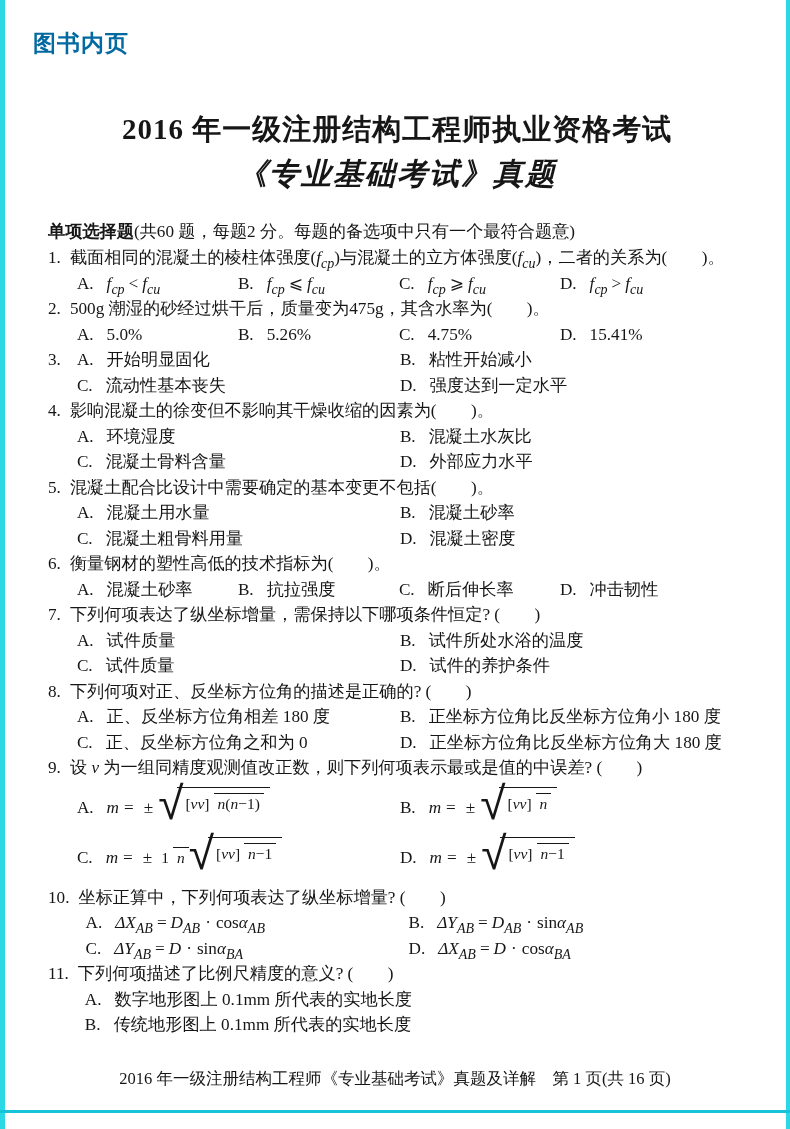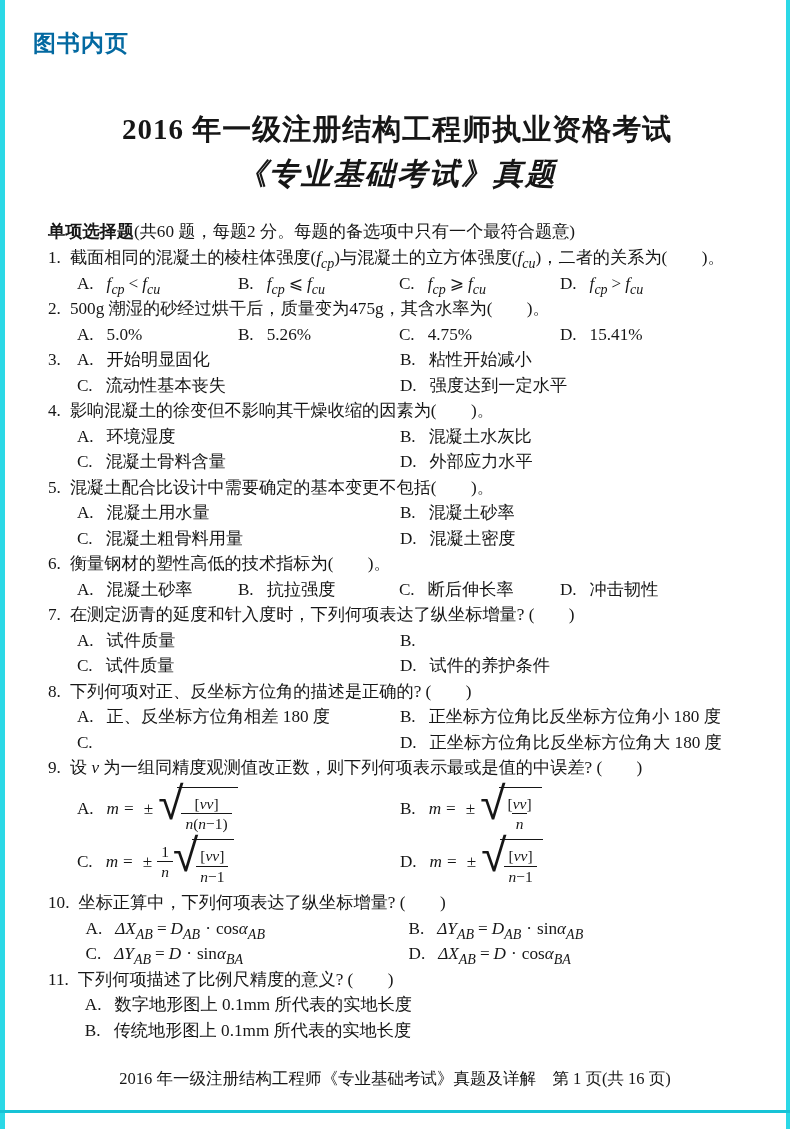--- a/index.html
+++ b/index.html
@@ -36,21 +36,21 @@
   .cols2 .opt:first-child{width:323px;flex:none;}
   .cols2 .opt:last-child{flex:1;}
   .stack .opt{width:100%;}
   
   .math{white-space:nowrap;}
   .math i, .stem i{font-style:italic;}
   .math sub{font-size:14px;font-style:italic;vertical-align:-5px;line-height:0;letter-spacing:0;}
   .cmp{padding:0 4px;}
   .mo{padding:0 5px;}
   .math-flex{display:inline-flex;align-items:center;white-space:nowrap;}
-  .frac{display:inline-flex;flex-direction:column;align-items:center;line-height:1.25;font-size:15.5px;}
+  .frac{display:inline-flex;flex-direction:row;align-items:center;line-height:1.25;font-size:15.5px;}
   .frac .num,.frac .den{padding:0 4px;}
   .frac .den{border-top:1.5px solid #161616;}
   .sqrt{display:inline-flex;align-items:flex-start;}
   .rad{font-family:"DejaVu Sans",sans-serif;font-weight:200;font-size:46px;line-height:1;display:inline-block;transform:translateY(-5px);}
   .sq-body{border-top:1.7px solid #161616;margin-left:-6px;margin-top:2px;padding:3px 6px 0 4px;}
   .footer{position:absolute;left:0;right:0;top:1068px;text-align:center;font-size:16.5px;}
 </style>
 </head>
 <body>
 
@@ -224,29 +224,30 @@
                 <span class="opt-label">D.</span>
                 <span>冲击韧性</span>
               </span>
             </div>
           </div>
         </div>
       </div>
       <div class="q">
         <span class="q-num">7.</span>
         <div class="q-main">
-          <div class="stem">在测定沥青的延度和针入度时，下列何项表达了纵坐标增量? (　　)</div>
+          <div class="stem">下列何项表达了纵坐标增量，需保持以下哪项条件恒定? (　　)</div>
           <div class="opts cols2">
             <div class="row">
               <span class="opt">
                 <span class="opt-label">A.</span>
                 <span>试件质量</span>
               </span>
               <span class="opt">
                 <span class="opt-label">B.</span>
+                <span>试件所处水浴的温度</span>
               </span>
             </div>
             <div class="row">
               <span class="opt">
                 <span class="opt-label">C.</span>
                 <span>试件质量</span>
               </span>
               <span class="opt">
                 <span class="opt-label">D.</span>
                 <span>试件的养护条件</span>
@@ -266,20 +267,21 @@
                 <span>正、反坐标方位角相差 180 度</span>
               </span>
               <span class="opt">
                 <span class="opt-label">B.</span>
                 <span>正坐标方位角比反坐标方位角小 180 度</span>
               </span>
             </div>
             <div class="row">
               <span class="opt">
                 <span class="opt-label">C.</span>
+                <span>正、反坐标方位角之和为 0</span>
               </span>
               <span class="opt">
                 <span class="opt-label">D.</span>
                 <span>正坐标方位角比反坐标方位角大 180 度</span>
               </span>
             </div>
           </div>
         </div>
       </div>
       <div class="q">

